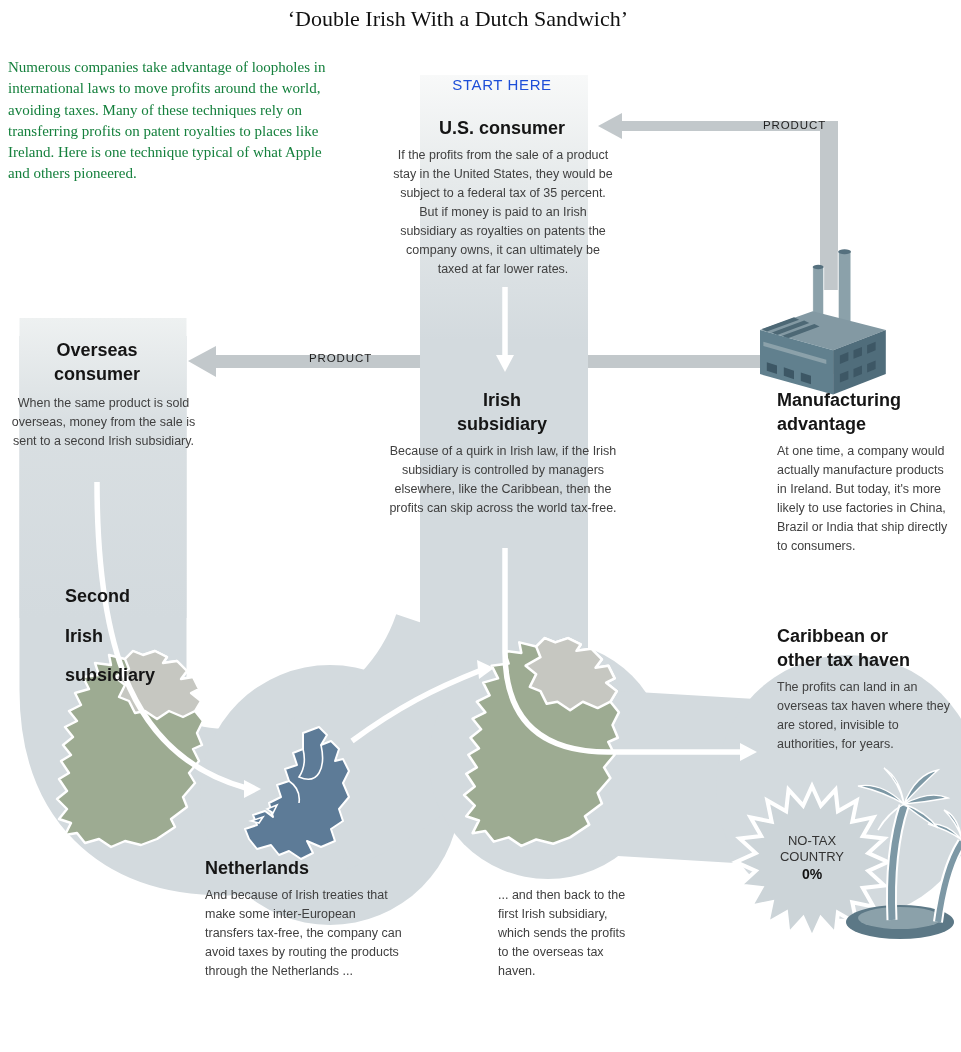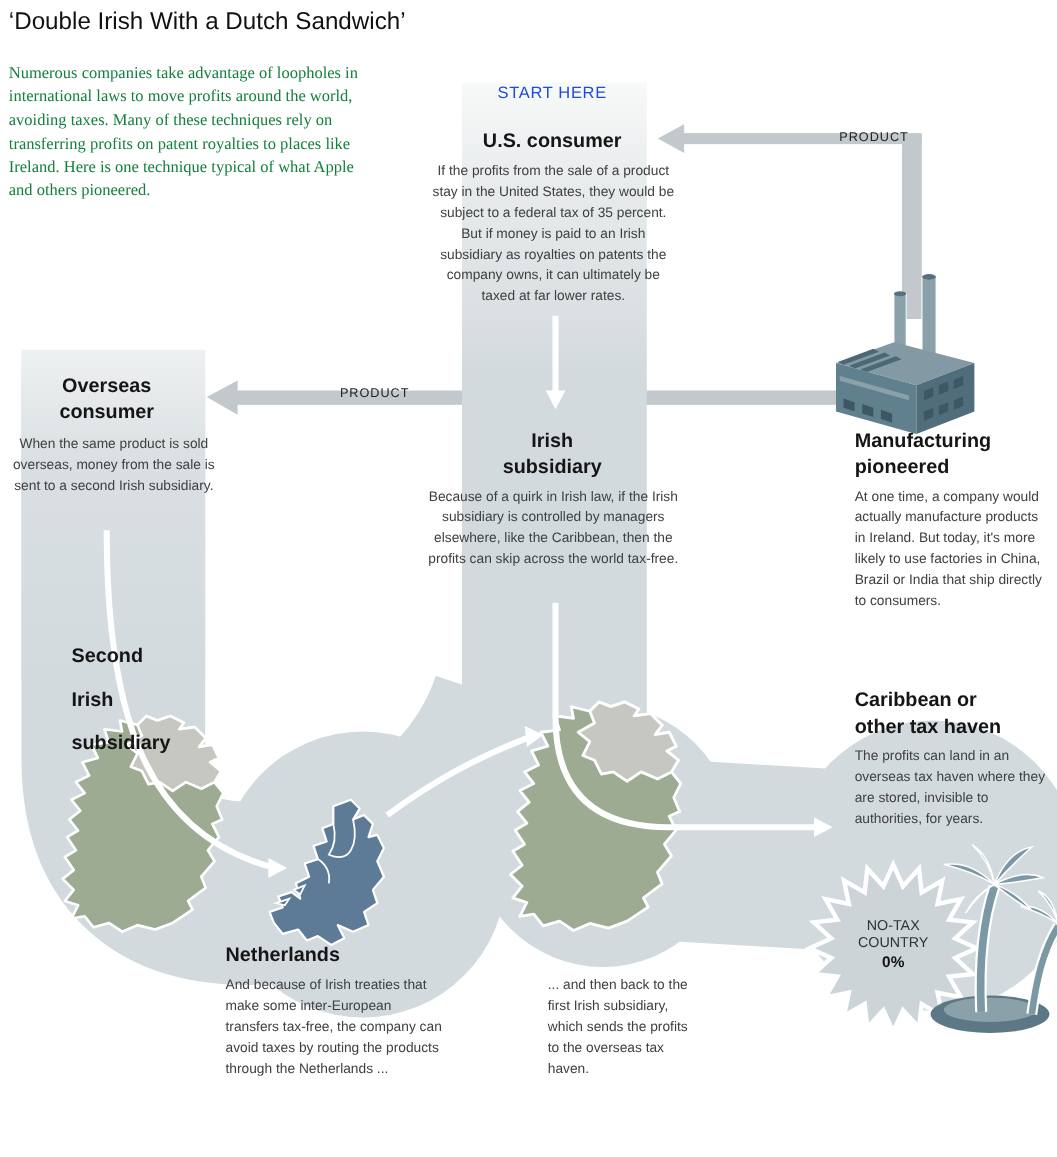--- a/index.html
+++ b/index.html
@@ -5,21 +5,21 @@
   html,body{margin:0;padding:0;background:#fff;}
   #stage{position:relative;width:961px;height:1052px;background:#fff;overflow:hidden;
          font-family:"Liberation Sans",sans-serif;}
   #flow-svg{position:absolute;left:0;top:0;}
   .txt{position:absolute;z-index:5;}
   .h{font-size:18px;font-weight:bold;color:#151515;line-height:1.33;}
   .h.pre{white-space:pre-line;}
   .h.big-lh{line-height:2.2;}
   .b{font-size:12.5px;color:#404040;line-height:1.52;}
   .center{text-align:center;}
-  .title{font-family:Liberation Sans, sans-serif;font-size:22px;color:#111;}
+  .title{font-family:Liberation Serif, serif;font-size:22px;color:#111;text-align:right;}
   .intro{font-family:"Liberation Serif",serif;font-size:15px;color:#15803d;line-height:1.42;}
   .start{font-size:15px;font-weight:normal;color:#1d4ed8;letter-spacing:.6px;}
   .prod{font-size:11.5px;color:#222;letter-spacing:.9px;}
   .notax{font-size:13px;color:#333;line-height:1.25;}
   .notax .pct{font-size:14px;font-weight:bold;color:#111;}
 </style>
 </head>
 <body>
 
 <div id="stage">
@@ -152,21 +152,21 @@
 
   <div class="txt h pre center" style="left:27px;top:339px;width:140px">Overseas
 consumer</div>
   <div class="txt b center" style="left:0px;top:394px;width:207px">When the same product is sold overseas, money from the sale is sent to a second Irish subsidiary.</div>
 
   <div class="txt h pre center" style="left:432px;top:389px;width:140px">Irish
 subsidiary</div>
   <div class="txt b center" style="left:382px;top:442px;width:242px">Because of a quirk in Irish law, if the Irish subsidiary is controlled by managers elsewhere, like the Caribbean, then the profits can skip across the world tax-free.</div>
 
   <div class="txt h pre" style="left:777px;top:389px;width:170px">Manufacturing
-pioneered</div>
+advantage</div>
   <div class="txt b" style="left:777px;top:442px;width:172px">At one time, a company would actually manufacture products in Ireland. But today, it's more likely to use factories in China, Brazil or India that ship directly to consumers.</div>
 
   <div class="txt h pre big-lh" style="left:65px;top:577px;width:130px">Second
 Irish
 subsidiary</div>
 
   <div class="txt h pre" style="left:777px;top:625px;width:180px">Caribbean or
 other tax haven</div>
   <div class="txt b" style="left:777px;top:678px;width:180px">The profits can land in an overseas tax haven where they are stored, invisible to authorities, for years.</div>
 

